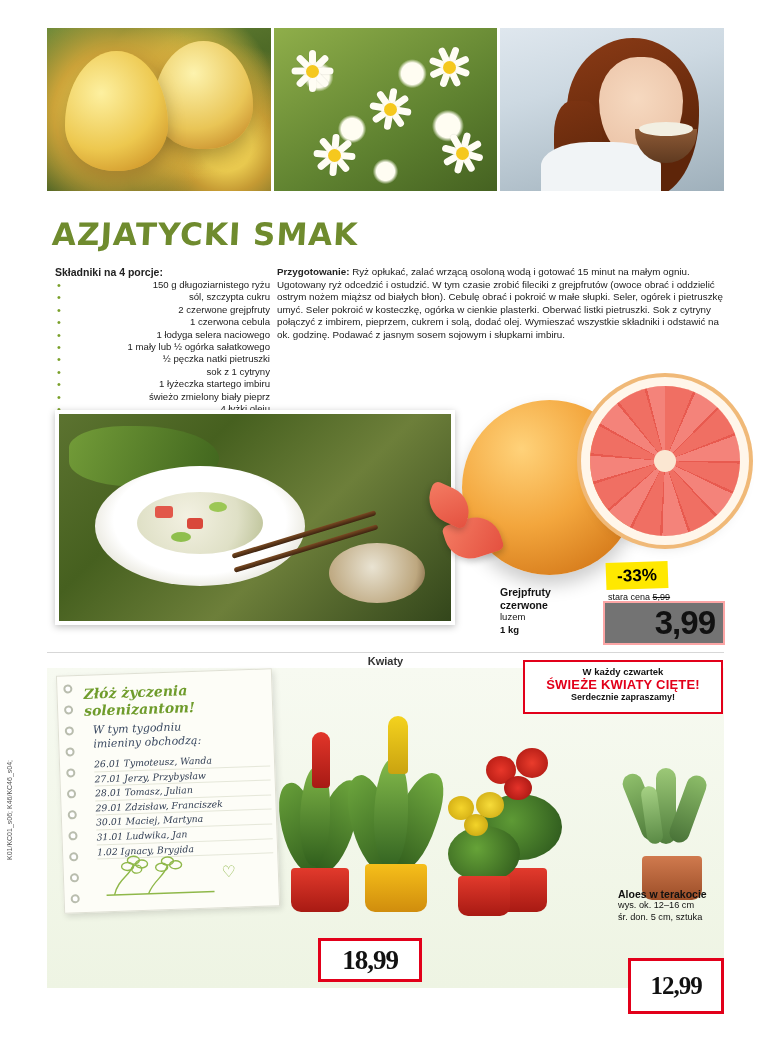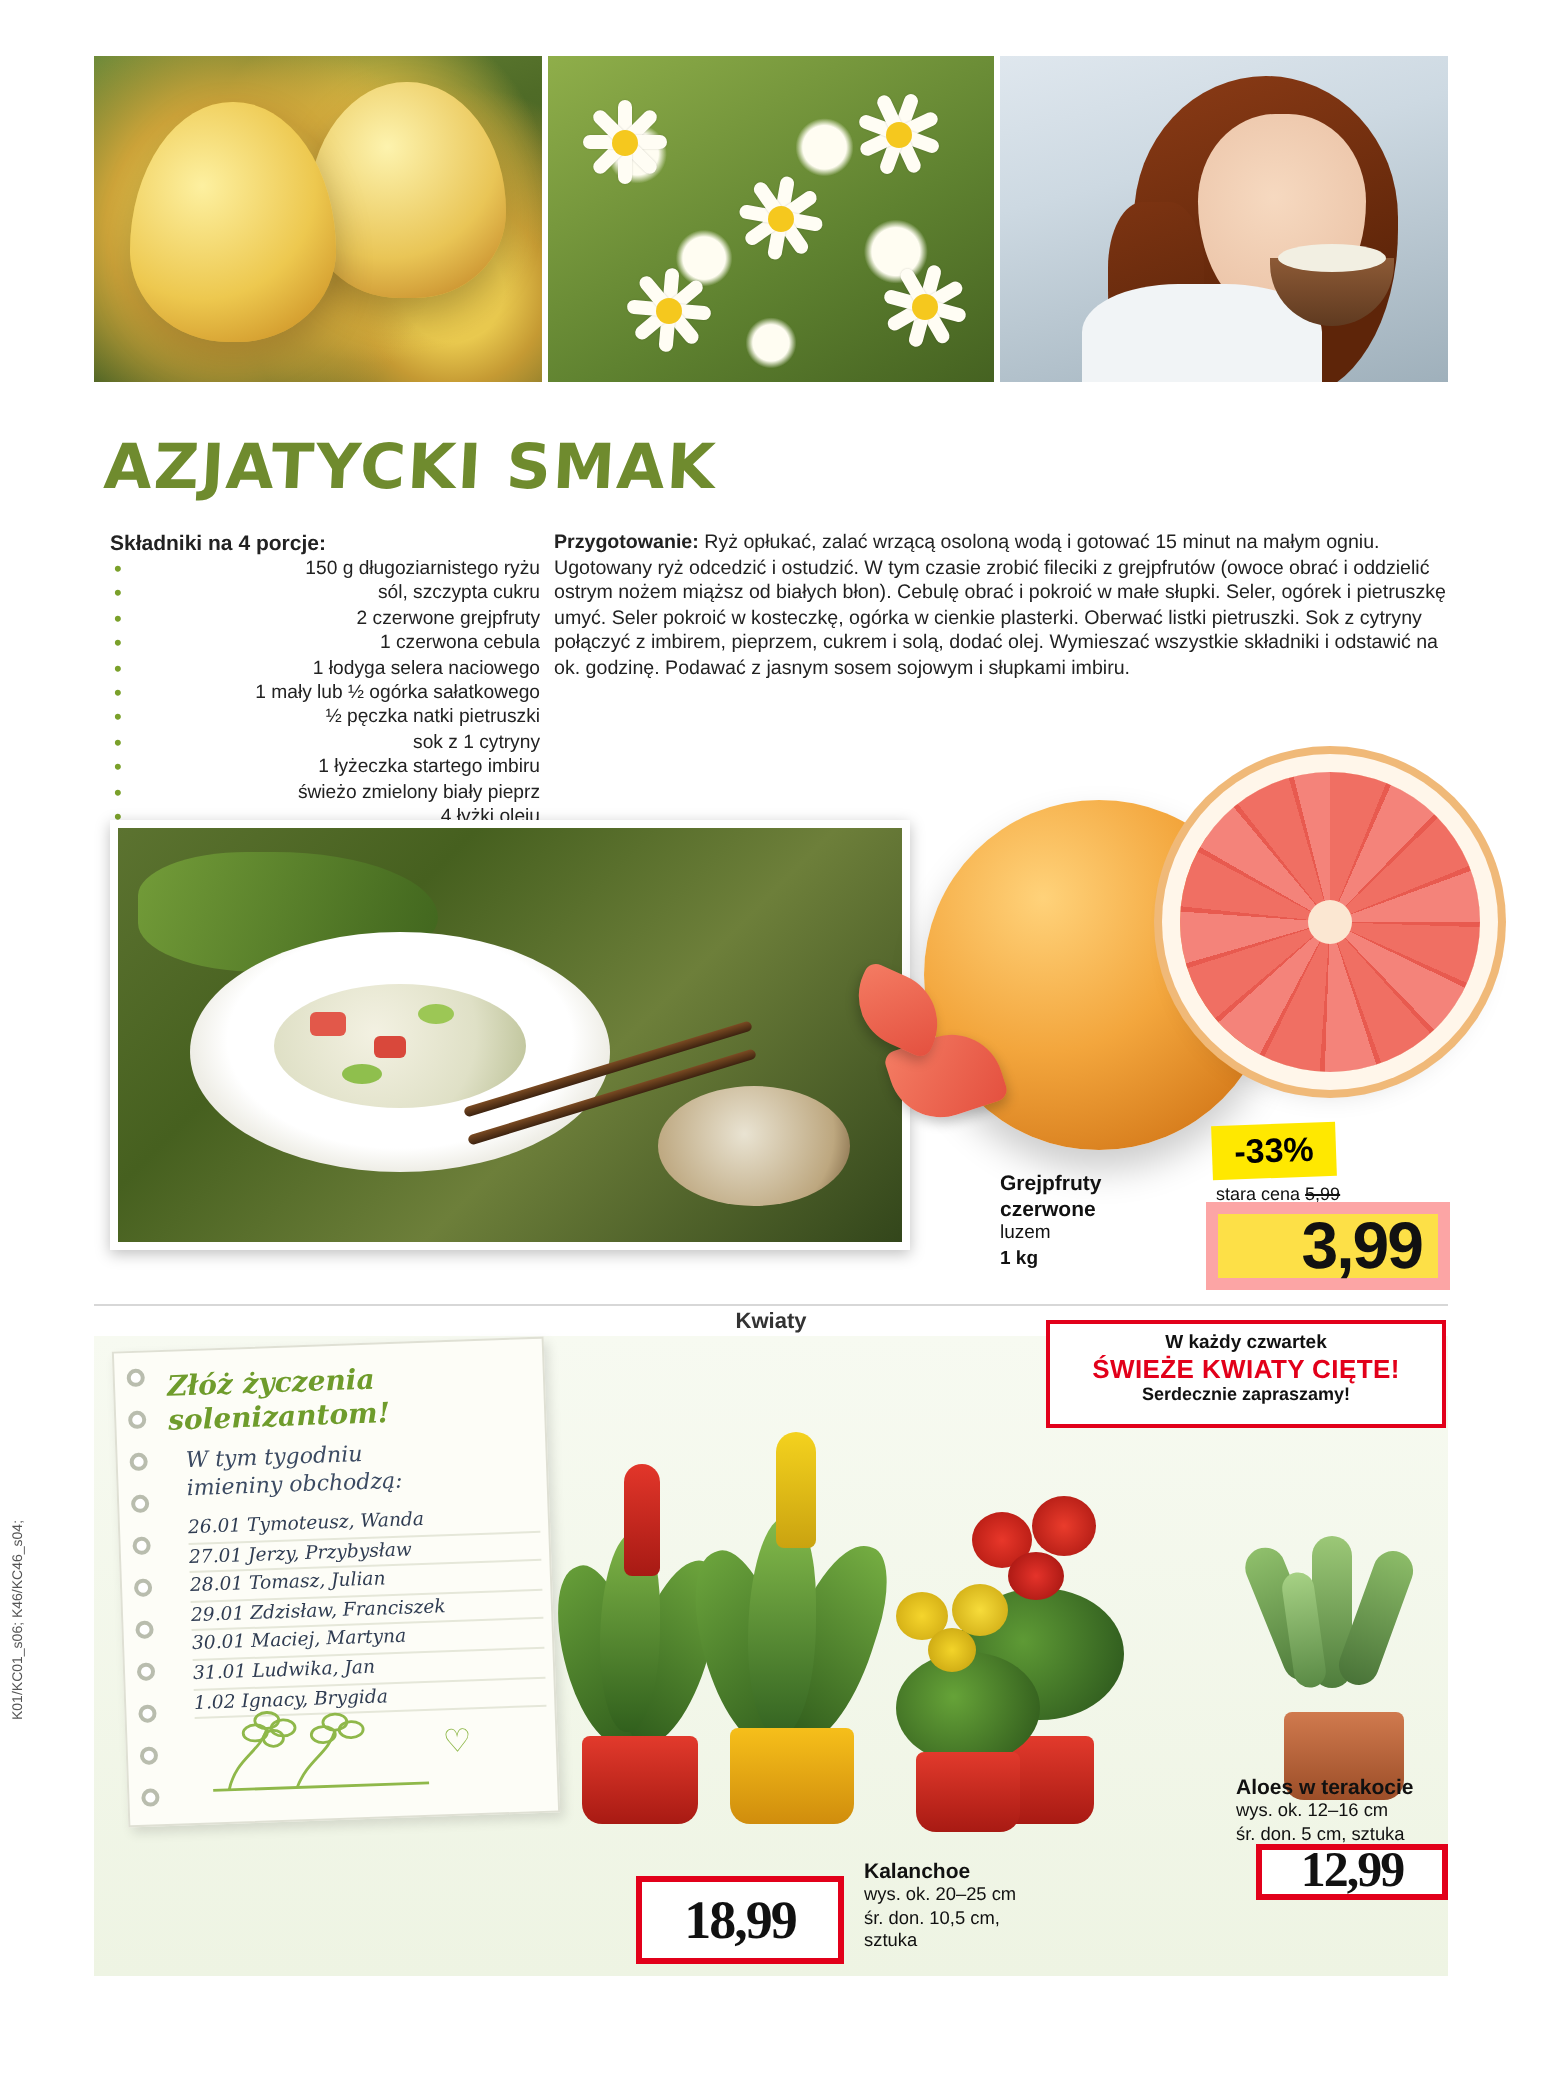--- a/index.html
+++ b/index.html
@@ -146,21 +146,21 @@
   .badge-33 {
     position:absolute; left:606px; top:562px; width:62px; height:27px;
     background:#ffe800; color:#000; font-weight:bold; font-size:17px;
     display:flex; align-items:center; justify-content:center;
     transform:rotate(-2deg);
   }
   .old-price { position:absolute; left:608px; top:592px; font-size:9px; color:#111; }
   .old-price s { color:#111; }
   .price-box1 {
     position:absolute; left:603px; top:601px; width:122px; height:44px;
-    border:6px solid #fca5a5; background:#fde047;
+    border:2px solid #fca5a5; background:#737373;
     display:flex; align-items:center; justify-content:flex-end;
     padding-right:8px;
   }
   .price-box1 .val { font-size:33px; font-weight:bold; color:#111; letter-spacing:-1px; font-family:"Liberation Sans", sans-serif;}
 
   
   .sec-div { position:absolute; left:47px; top:652px; width:677px; height:1px; background:#d7d7d7; }
   .kwiaty-title { position:absolute; left:0; top:655px; width:771px; text-align:center;
     font-size:11px; font-weight:bold; color:#333; }
   .flowers-bg { position:absolute; left:47px; top:668px; width:677px; height:320px;
@@ -436,31 +436,25 @@
     <div class="leafy" style="left:30px;top:0px;width:20px;height:76px;background:linear-gradient(#9cc877,#4f7d3c);border-radius:10px;"></div>
     <div class="leafy" style="left:52px;top:6px;width:20px;height:70px;background:linear-gradient(#8cbc68,#497338);border-radius:10px;transform:rotate(20deg);"></div>
     <div class="leafy" style="left:18px;top:18px;width:16px;height:58px;background:linear-gradient(#a6d184,#5a8a45);border-radius:8px;transform:rotate(-8deg);"></div>
     <div class="pot" style="width:60px;height:44px;background:linear-gradient(#d07a4e,#9c4e28);"></div>
   </div>
 
   <div class="pbox" style="left:318px;top:938px;width:104px;height:44px;">
     <span class="val" style="font-size:27px;">18,99</span>
   </div>
 
-  <div class="lbl" style="left:432px;top:930px;width:96px;">
-    <div class="t">Kalanchoe</div>
-    <div class="s">wys. ok. 20–25 cm</div>
-    <div class="s">śr. don. 10,5 cm,</div>
-    <div class="s">sztuka</div>
-  </div>
 
   <div class="lbl" style="left:618px;top:888px;width:150px;">
     <div class="t">Aloes w terakocie</div>
     <div class="s">wys. ok. 12–16 cm</div>
     <div class="s">śr. don. 5 cm, sztuka</div>
   </div>
-  <div class="pbox" style="left:628px;top:922px;width:96px;height:28px;">
+  <div class="pbox" style="left:628px;top:958px;width:96px;height:56px;">
     <span class="val" style="font-size:25px;">12,99</span>
   </div>
 
   <div class="sidecode">K01/KC01_s06; K46/KC46_s04;</div>
 
 </div>
 
 </body></html>

